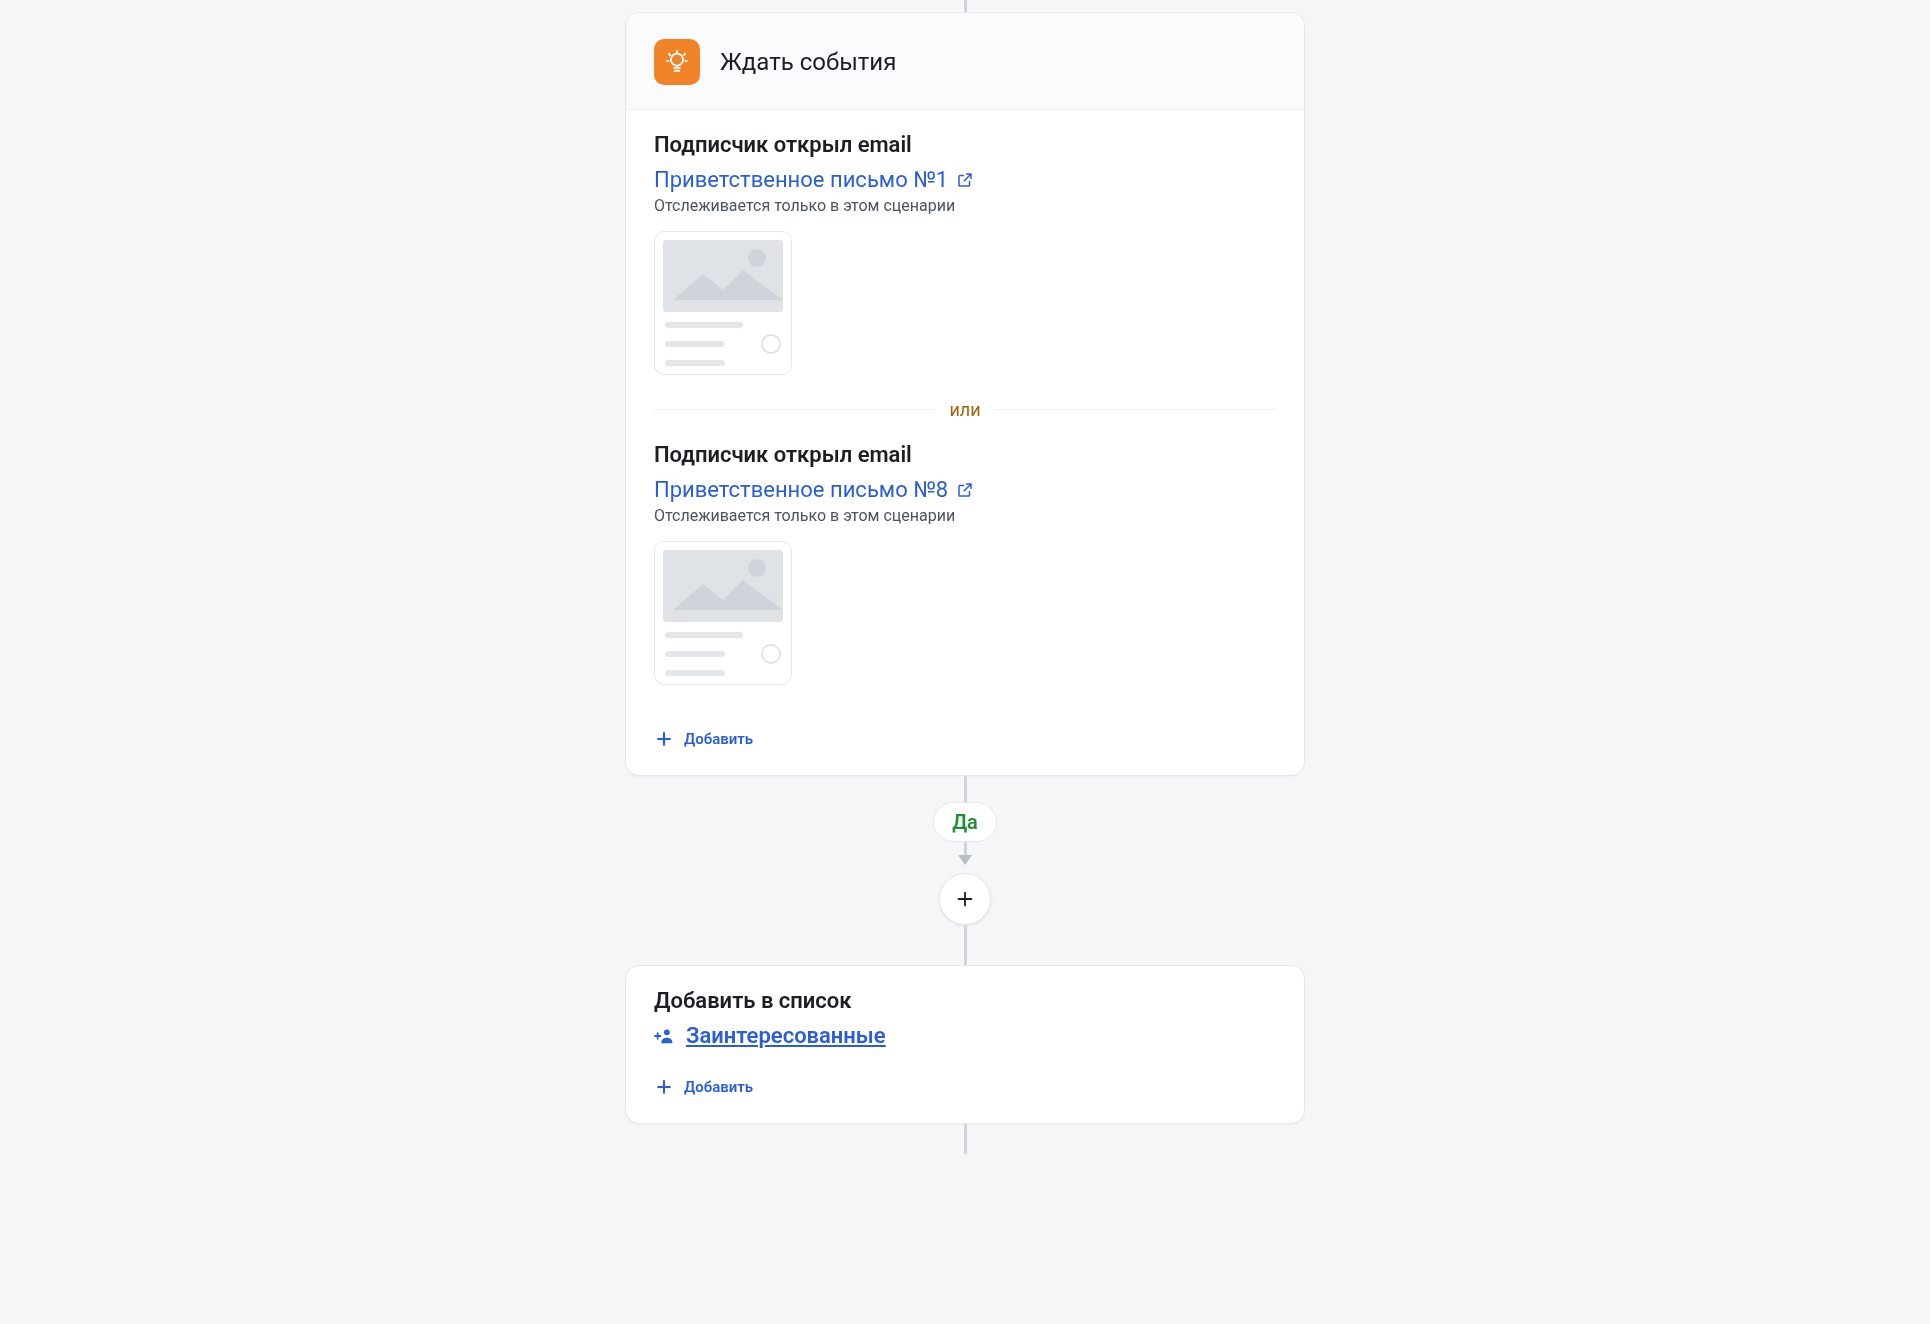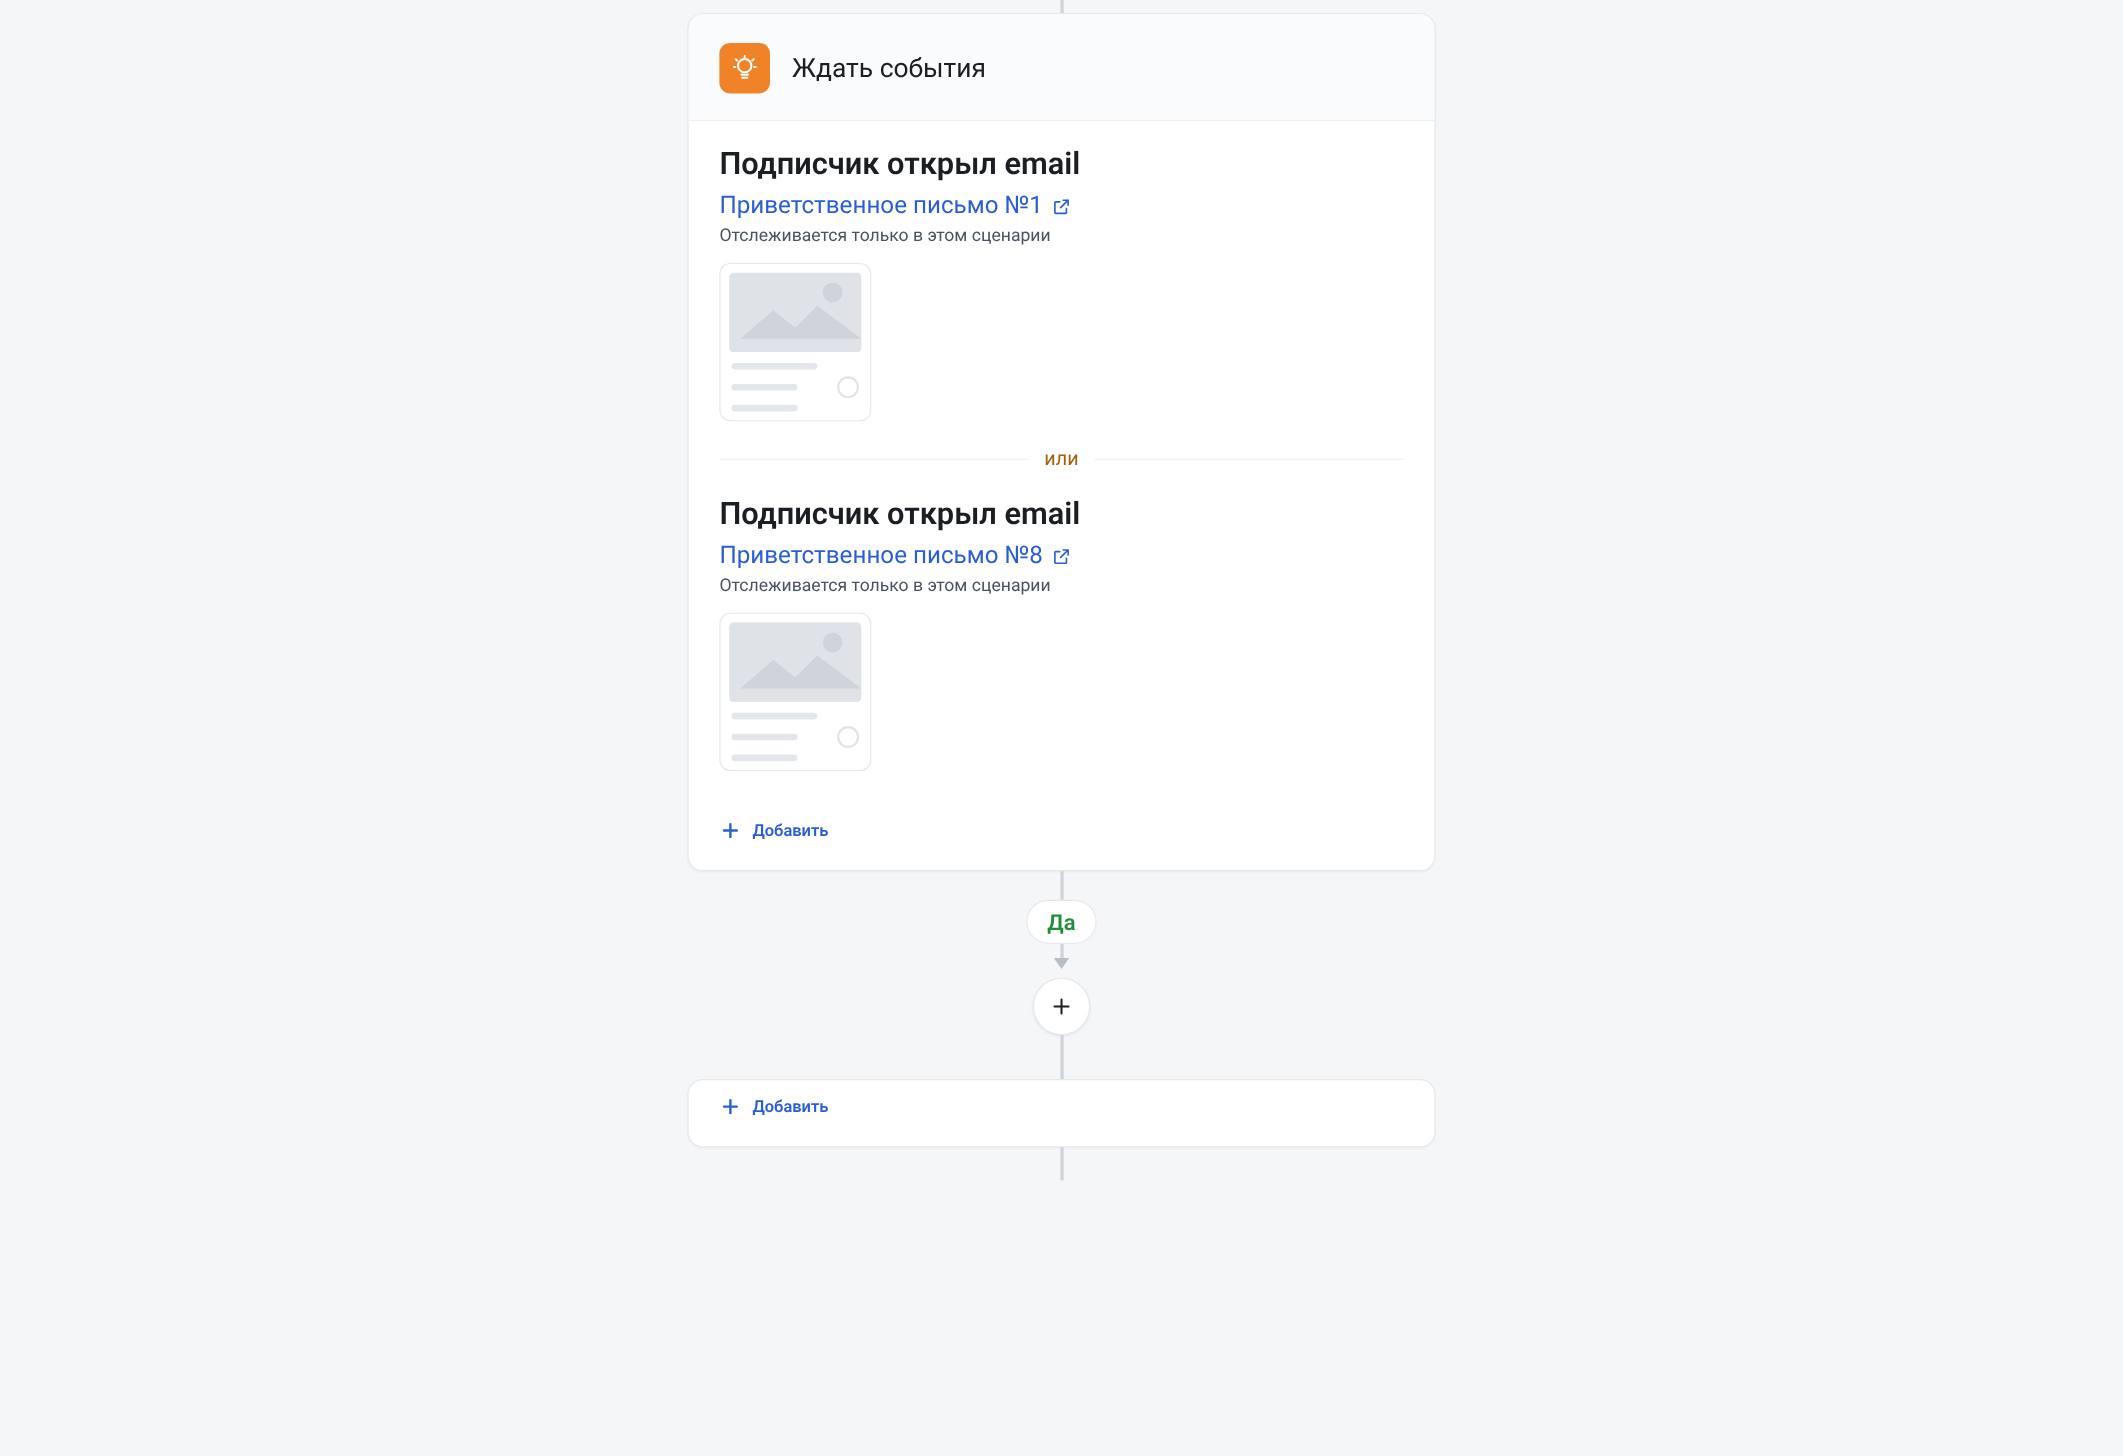--- a/index.html
+++ b/index.html
@@ -60,21 +60,21 @@
     justify-content: center;
     flex-shrink: 0;
   }
   .icon-box.orange { background: #f08328; }
   .icon-box.blue { background: #2176ff; }
   .icon-box svg { width: 28px; height: 28px; }
 
   .card-body { padding: 0; }
   .event-block { padding: 22px 28px 24px 28px; }
   .event-title {
-    font-size: 28px;
+    font-size: 22px;
     font-weight: 600;
     color: #1b1f24;
     margin-bottom: 10px;
   }
   .event-link {
     font-size: 22px;
     font-weight: 400;
     color: #2a5ed6;
     display: inline-flex;
     align-items: center;
@@ -281,20 +281,31 @@
   <div style="height:8px"></div>
   <div class="plus-btn">
     <svg viewBox="0 0 24 24" width="22" height="22" fill="none" stroke="#1b1f24" stroke-width="2">
       <path d="M12 5v14M5 12h14" stroke-linecap="round"></path>
     </svg>
   </div>
   <div class="connector-line connector-bottom"></div>
 
   <div class="card">
     <div class="card-body">
+      <div class="event-block" style="padding-bottom:12px">
+        <div class="event-title">Добавить в список</div>
+        <a class="list-link" href="#">
+          <svg viewBox="0 0 24 24" fill="#2a5ed6">
+            <circle cx="14" cy="8" r="3.2"></circle>
+            <path d="M8 19c0-3 2.6-5 6-5s6 2 6 5v1H8v-1z"></path>
+            <path d="M4 9v6M1 12h6" stroke="#2a5ed6" stroke-width="2" stroke-linecap="round"></path>
+          </svg>
+          <span>Заинтересованные</span>
+        </a>
+      </div>
       <div class="add-row" style="padding-top:14px">
         <svg viewBox="0 0 24 24" fill="none" stroke="#2a5ed6" stroke-width="2.6">
           <path d="M12 5v14M5 12h14" stroke-linecap="round"></path>
         </svg>
         <span>Добавить</span>
       </div>
     </div>
   </div>
 
   <div class="connector-line" style="height:30px"></div>

